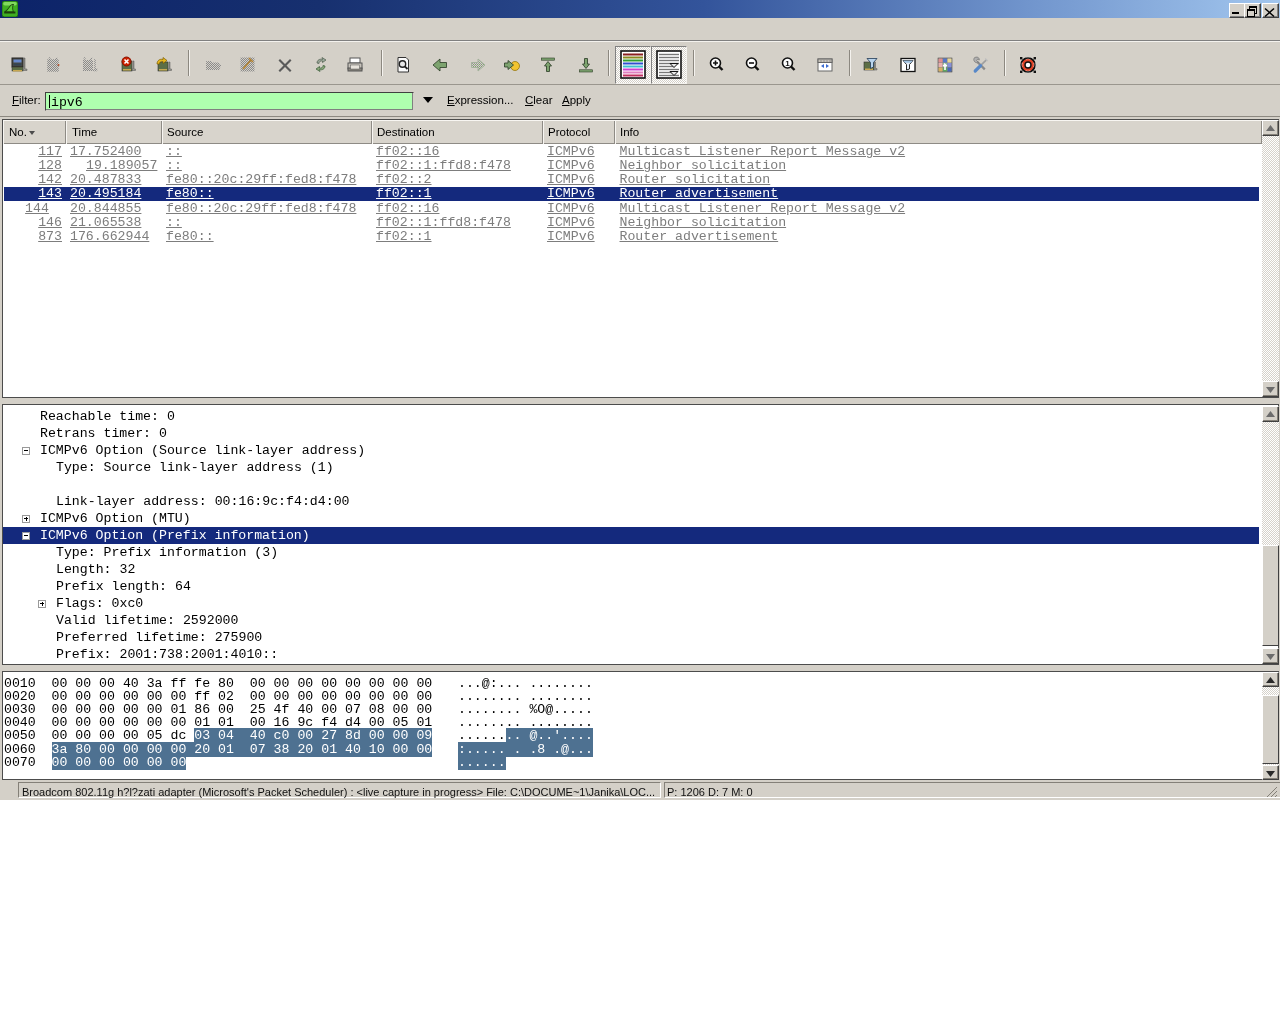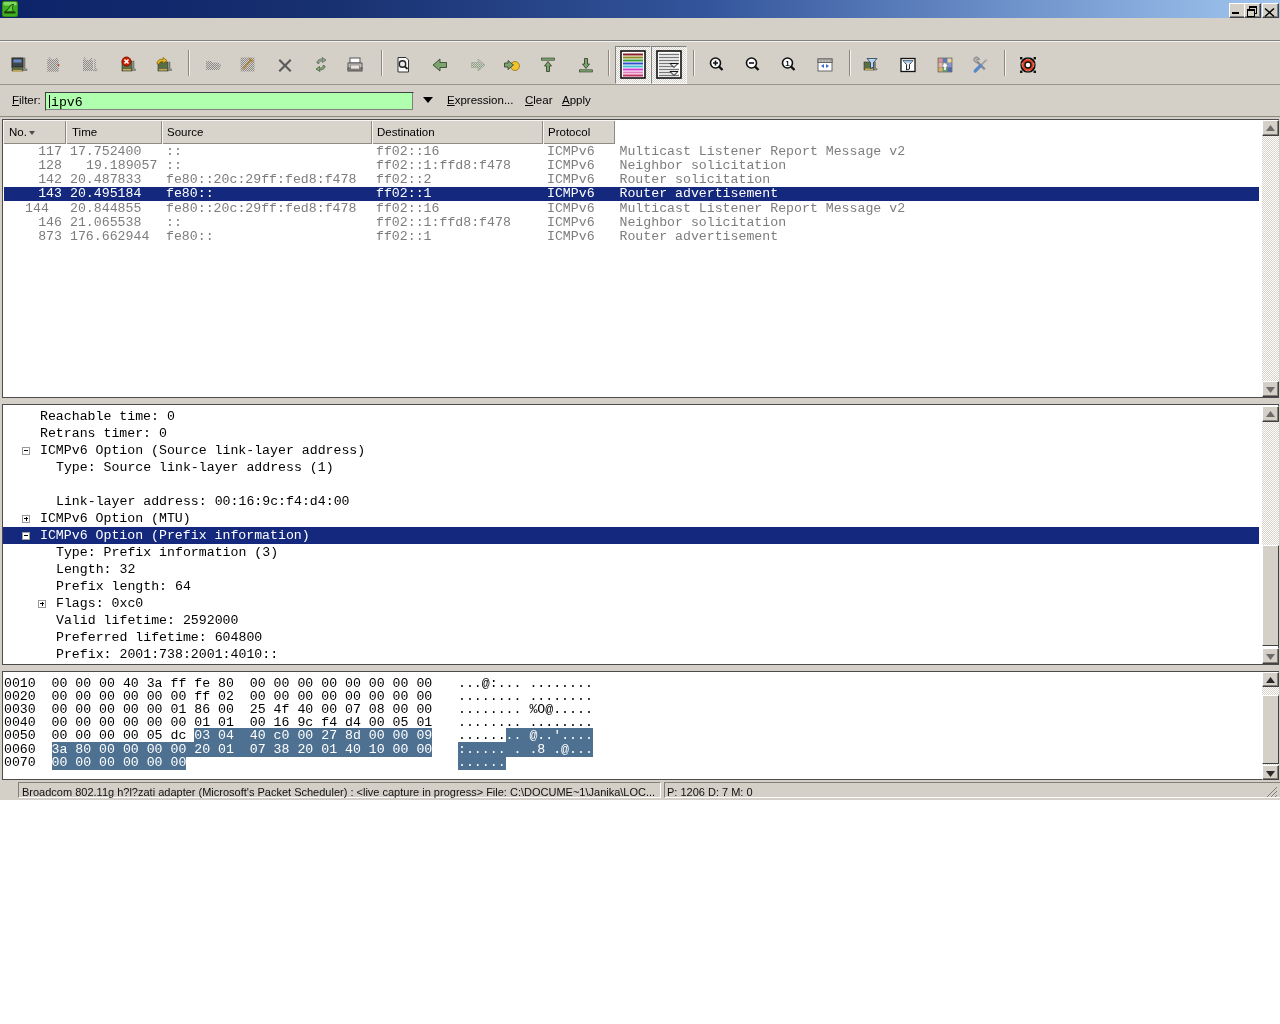--- a/index.html
+++ b/index.html
@@ -23,21 +23,21 @@
 .filterbar .lbl{position:absolute;font-size:11.5px;color:#000;}
 .finput{position:absolute;left:45px;top:7px;width:369px;height:19px;background:#afffaf;border:1px solid;border-color:#404040 #d4d0c8 #d4d0c8 #404040;box-shadow:inset -1px -1px 0 #808080;box-sizing:border-box;}
 .finput span{position:absolute;left:5px;top:2px;font:13.23px "Liberation Mono",monospace;color:#000;}
 
 .pane{position:absolute;left:2px;width:1277px;background:#fff;border:1px solid #4c4c4c;box-sizing:border-box;}
 .mono{font:13.23px "Liberation Mono",monospace;white-space:pre;}
 
 .hdrcell{position:absolute;top:120px;height:24px;background:#d8d4cc;box-shadow:inset 1px 1px 0 #f8f6f2,inset -1px -1px 0 #8e8b85;box-sizing:border-box;}
 .hdrcell span{position:absolute;top:6px;font-size:11.5px;color:#000;}
 .prow{position:absolute;left:4px;width:1255px;height:14px;line-height:14px;color:#7d7d7d;}
-.prow span{position:absolute;top:0;}
+.prow span{position:absolute;top:0;text-decoration:underline;}
 .prow.sel{background:#14297d;color:#fff;}
 
 .sbtn{position:absolute;width:17px;background:#d4d0c8;border-top:1px solid #fff;border-left:1px solid #fff;border-right:1px solid #404040;border-bottom:1px solid #404040;box-shadow:inset -1px -1px 0 #848078;box-sizing:border-box;}
 .strack{position:absolute;width:17px;background-image:linear-gradient(45deg,#d6d2ca 25%,transparent 25%,transparent 75%,#d6d2ca 75%),linear-gradient(45deg,#d6d2ca 25%,transparent 25%,transparent 75%,#d6d2ca 75%);background-size:2px 2px;background-position:0 0,1px 1px;background-color:#fff;}
 .sthumb{position:absolute;width:17px;background:#d4d0c8;border-top:1px solid #fff;border-left:1px solid #fff;border-right:1px solid #404040;border-bottom:1px solid #404040;box-sizing:border-box;}
 .arr{position:absolute;}
 
 .dline{position:absolute;left:3px;width:1256px;height:17px;line-height:17px;color:#000;}
 .dline.sel{background:#14297d;color:#fff;}
 .expander{position:absolute;top:5px;width:8px;height:8px;background:#fff;border:1px solid #999;box-sizing:border-box;}
@@ -300,20 +300,23 @@
     </div>
   <div class="hdrcell" style="left:162px;width:210px">
       <span style="left:5px">Source</span>
     </div>
   <div class="hdrcell" style="left:372px;width:171px">
       <span style="left:5px">Destination</span>
     </div>
   <div class="hdrcell" style="left:543px;width:72px">
       <span style="left:5px">Protocol</span>
     </div>
+  <div class="hdrcell" style="left:615px;width:647px">
+      <span style="left:5px">Info</span>
+    </div>
   <div class="mono">
     <div class="prow" style="top:145.3px"><span style="left:0;width:58px;text-align:right">117</span><span style="left:66px">17.752400</span><span style="left:162px">::</span><span style="left:372px">ff02::16</span><span style="left:543px">ICMPv6</span><span style="left:615.5px">Multicast Listener Report Message v2</span></div>
     <div class="prow" style="top:159.35px"><span style="left:0;width:58px;text-align:right">128</span><span style="left:82px">19.189057</span><span style="left:162px">::</span><span style="left:372px">ff02::1:ffd8:f478</span><span style="left:543px">ICMPv6</span><span style="left:615.5px">Neighbor solicitation</span></div>
     <div class="prow" style="top:173.4px"><span style="left:0;width:58px;text-align:right">142</span><span style="left:66px">20.487833</span><span style="left:162px">fe80::20c:29ff:fed8:f478</span><span style="left:372px">ff02::2</span><span style="left:543px">ICMPv6</span><span style="left:615.5px">Router solicitation</span></div>
     <div class="prow sel" style="top:187.45px"><span style="left:0;width:58px;text-align:right">143</span><span style="left:66px">20.495184</span><span style="left:162px">fe80::</span><span style="left:372px">ff02::1</span><span style="left:543px">ICMPv6</span><span style="left:615.5px">Router advertisement</span></div>
     <div class="prow" style="top:201.5px"><span style="left:4px;width:58px;text-align:center">144</span><span style="left:66px">20.844855</span><span style="left:162px">fe80::20c:29ff:fed8:f478</span><span style="left:372px">ff02::16</span><span style="left:543px">ICMPv6</span><span style="left:615.5px">Multicast Listener Report Message v2</span></div>
     <div class="prow" style="top:215.55px"><span style="left:0;width:58px;text-align:right">146</span><span style="left:66px">21.065538</span><span style="left:162px">::</span><span style="left:372px">ff02::1:ffd8:f478</span><span style="left:543px">ICMPv6</span><span style="left:615.5px">Neighbor solicitation</span></div>
     <div class="prow" style="top:229.6px"><span style="left:0;width:58px;text-align:right">873</span><span style="left:66px">176.662944</span><span style="left:162px">fe80::</span><span style="left:372px">ff02::1</span><span style="left:543px">ICMPv6</span><span style="left:615.5px">Router advertisement</span></div>
   </div>
 
@@ -336,21 +339,21 @@
     <div class="dline" style="top:441.6px"><div class="expander" style="left:19px"><div style="position:absolute;left:1px;top:2.5px;width:4px;height:1px;background:#000"></div></div><span style="position:absolute;left:37px">ICMPv6 Option (Source link-layer address)</span></div>
     <div class="dline" style="top:458.6px"><span style="position:absolute;left:53px">Type: Source link-layer address (1)</span></div>
     <div class="dline" style="top:492.6px"><span style="position:absolute;left:53px">Link-layer address: 00:16:9c:f4:d4:00</span></div>
     <div class="dline" style="top:509.6px"><div class="expander" style="left:19px"><div style="position:absolute;left:1px;top:2.5px;width:4px;height:1px;background:#000"></div><div style="position:absolute;left:2.5px;top:1px;width:1px;height:4px;background:#000"></div></div><span style="position:absolute;left:37px">ICMPv6 Option (MTU)</span></div>
     <div class="dline sel" style="top:526.6px"><div class="expander" style="left:19px"><div style="position:absolute;left:1px;top:2.5px;width:4px;height:1px;background:#000"></div></div><span style="position:absolute;left:37px">ICMPv6 Option (Prefix information)</span></div>
     <div class="dline" style="top:543.6px"><span style="position:absolute;left:53px">Type: Prefix information (3)</span></div>
     <div class="dline" style="top:560.6px"><span style="position:absolute;left:53px">Length: 32</span></div>
     <div class="dline" style="top:577.6px"><span style="position:absolute;left:53px">Prefix length: 64</span></div>
     <div class="dline" style="top:594.6px"><div class="expander" style="left:35px"><div style="position:absolute;left:1px;top:2.5px;width:4px;height:1px;background:#000"></div><div style="position:absolute;left:2.5px;top:1px;width:1px;height:4px;background:#000"></div></div><span style="position:absolute;left:53px">Flags: 0xc0</span></div>
     <div class="dline" style="top:611.6px"><span style="position:absolute;left:53px">Valid lifetime: 2592000</span></div>
-    <div class="dline" style="top:628.6px"><span style="position:absolute;left:53px">Preferred lifetime: 604800</span></div>
+    <div class="dline" style="top:628.6px"><span style="position:absolute;left:53px">Preferred lifetime: 275900</span></div>
     <div class="dline" style="top:645.6px"><span style="position:absolute;left:53px">Prefix: 2001:738:2001:4010::</span></div>
   </div>
 
   <div class="sbtn" style="left:1262px;top:406px;height:16px">
       <svg class="arr" style="left:3px;top:4px" width="9" height="6">
         <path d="M4.5 0 L9 6 L0 6 Z" fill="#6c6c6c"></path>
       </svg>
     </div>
   <div class="strack" style="left:1262px;top:422px;height:123px"></div>
   <div class="sthumb" style="left:1262px;top:545px;height:101px"></div>

